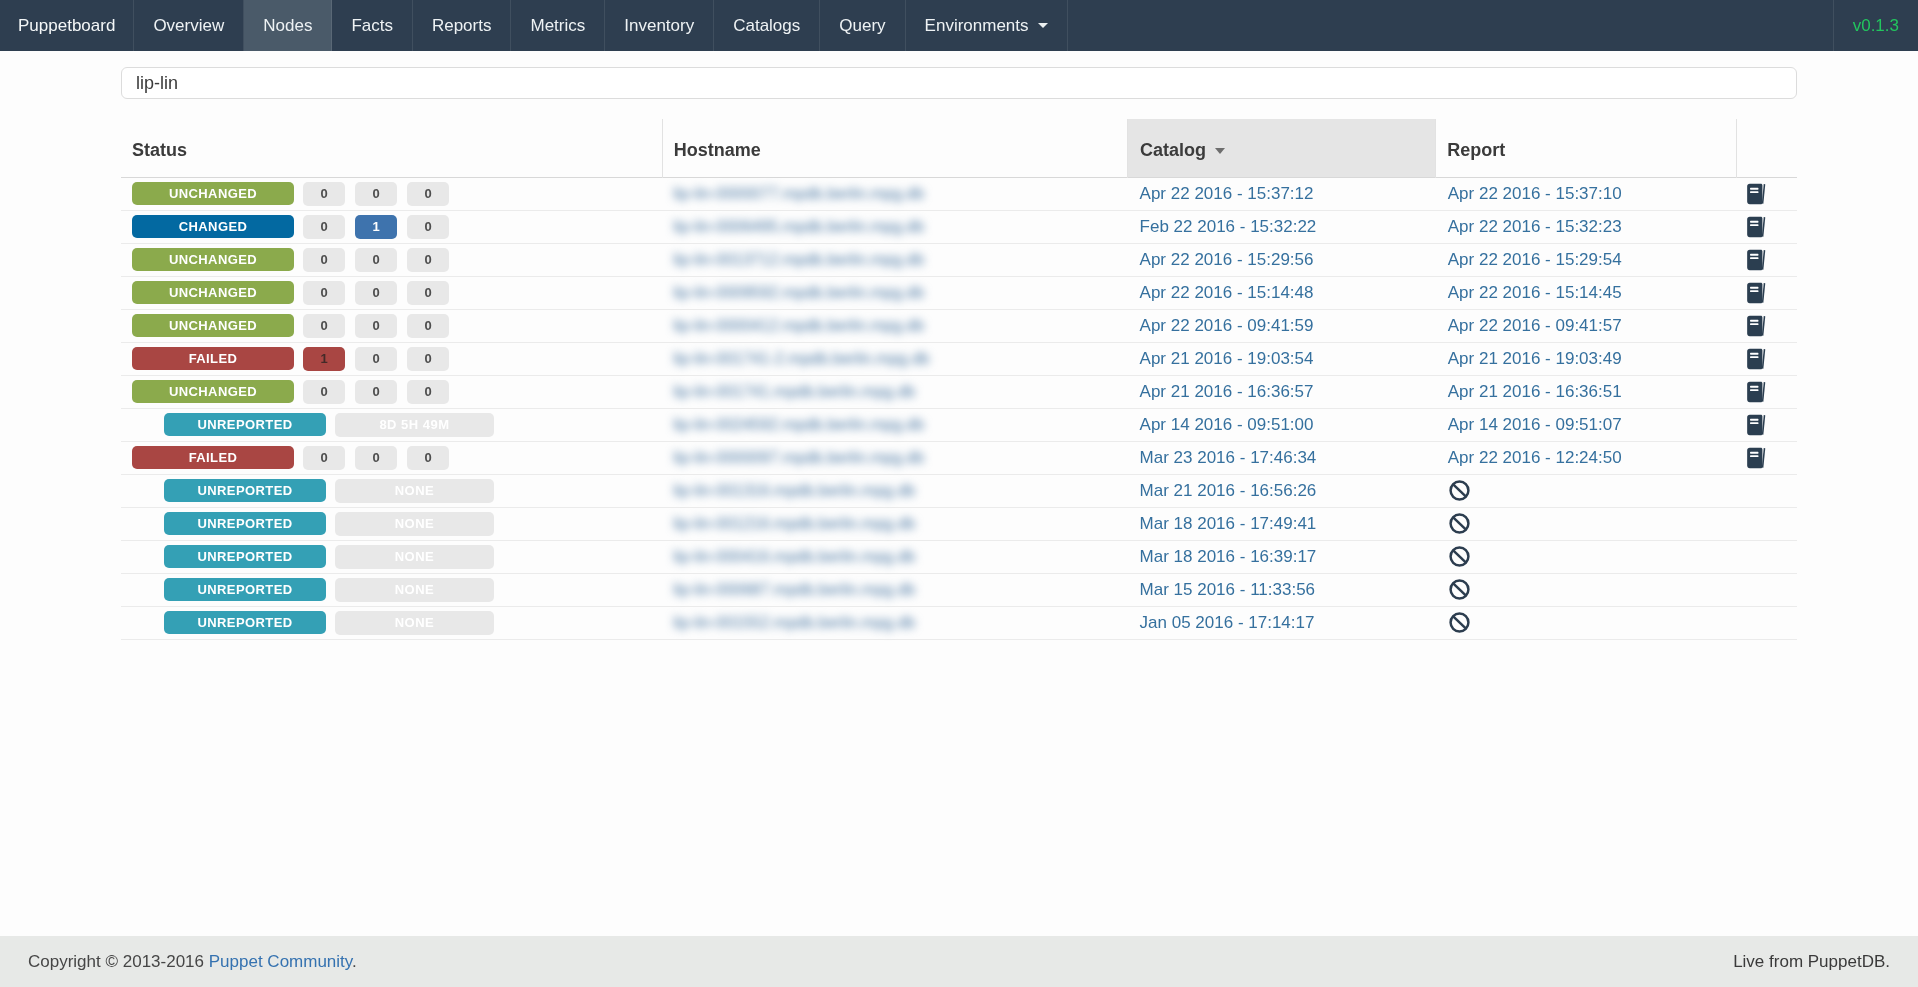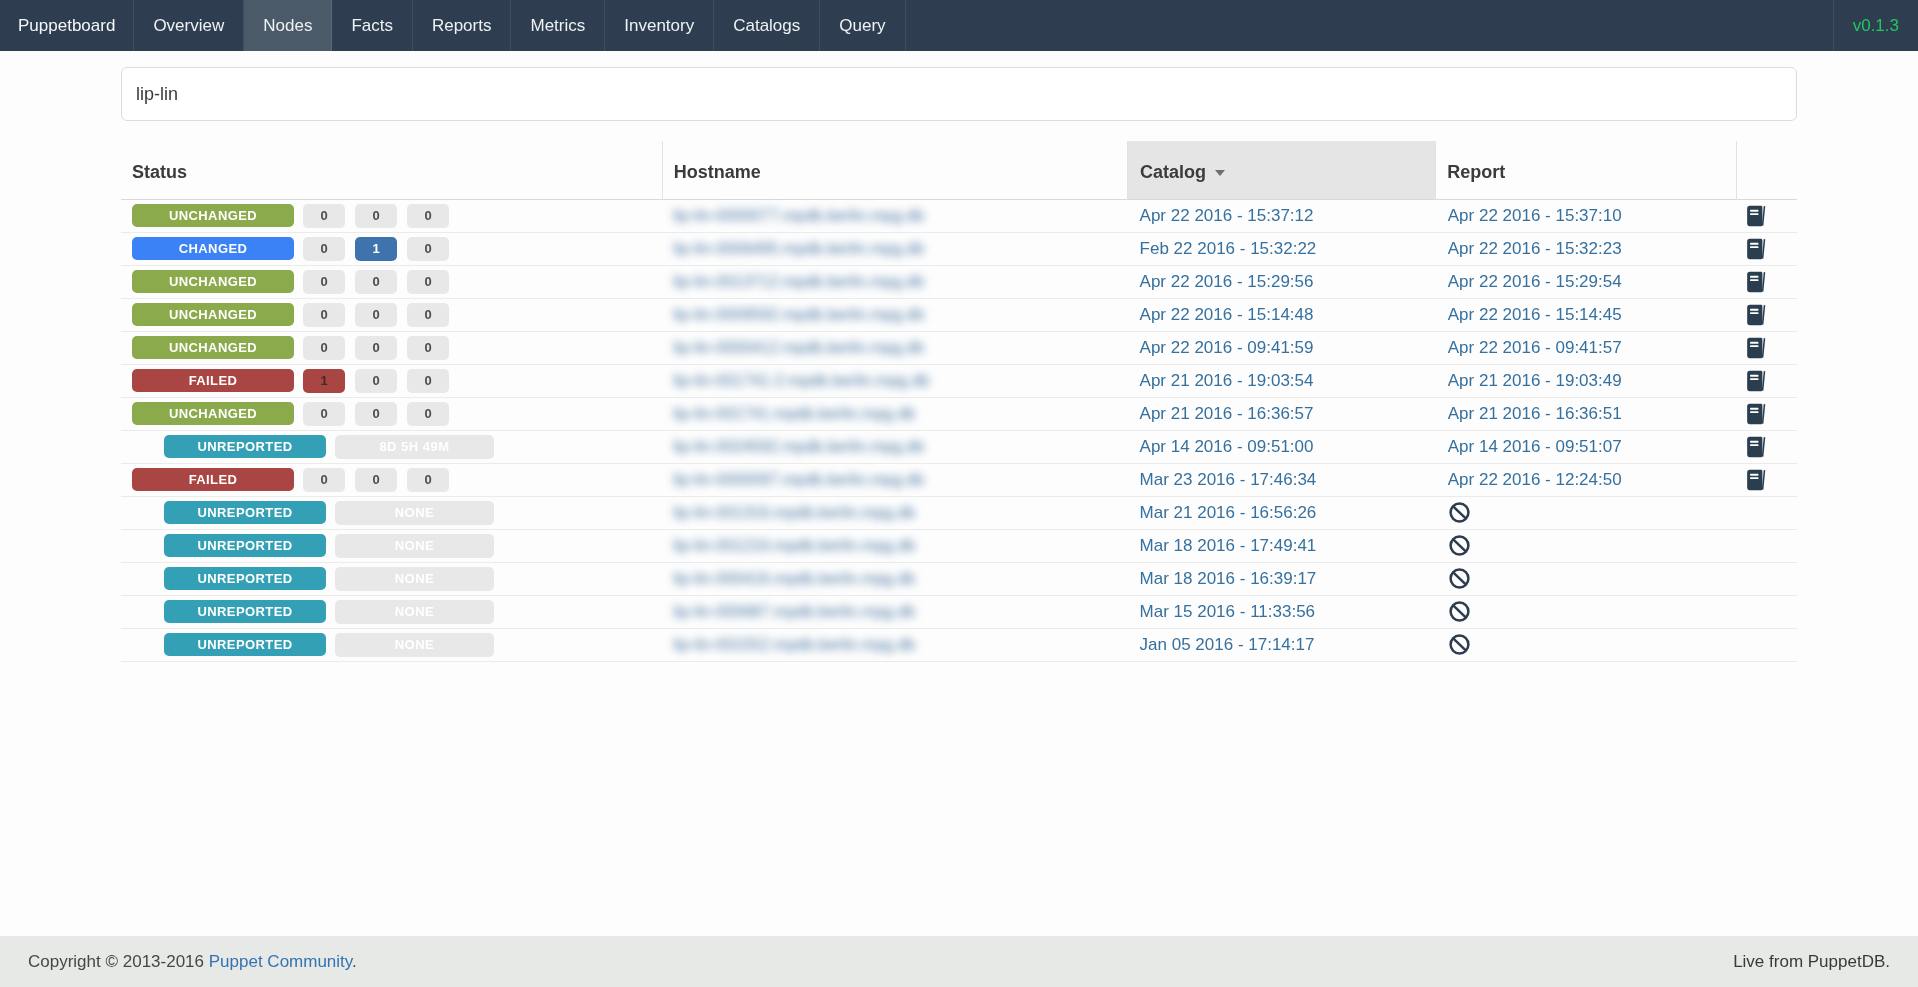--- a/index.html
+++ b/index.html
@@ -35,21 +35,21 @@
     border-top:5px solid #ecf0f1;
   }
   .nav-version {
     margin-left:auto; display:flex; align-items:center; padding:0 19px;
     border-left:1px solid rgba(255,255,255,.09); color:#22c55e;
   }
 
   
   .main { padding:0 121px; flex:1 0 auto; background:#fdfdfd; }
   .search-input {
-    display:block; width:100%; height:54px; margin-top:16px;
+    display:block; width:100%; height:32px; margin-top:16px;
     border:1px solid #dcdcdc; border-radius:6px; padding:0 14px;
     font-size:18px; color:#3a3a3a; background:#fff; outline:none;
     font-family:inherit;
   }
 
   
   table.nodes { width:100%; border-collapse:collapse; margin-top:20px; table-layout:fixed; }
   col.c-status  { width:541px; }
   col.c-host    { width:465px; }
   col.c-catalog { width:308px; }
@@ -72,21 +72,21 @@
   tbody td { height:33px; vertical-align:middle; padding:0; }
 
   .status-cell { display:flex; align-items:center; gap:9px; padding-left:11px; }
   .badge {
     display:inline-flex; align-items:center; justify-content:center;
     width:162px; height:23px; border-radius:5px;
     color:#fff; font-size:13px; font-weight:700; letter-spacing:.4px;
     flex:0 0 auto;
   }
   .badge-unchanged  { background:#8baa4c; }
-  .badge-changed    { background:#3b82f6; }
+  .badge-changed    { background:#0369a1; }
   .badge-failed     { background:#a94643; }
   .badge-unreported { background:#34a0b5;margin-left:32px; }
   .pill {
     display:inline-flex; align-items:center; justify-content:center;
     min-width:42px; height:24px; border-radius:5px; padding:0 6px;
     background:#e8e8e8; color:#4d4d4d; font-size:13px; font-weight:700;
     flex:0 0 auto;
   }
   .pill-changed { background:#3e73ad; color:#fff; }
   .pill-failed  { background:#a94643; color:#432a28; }
@@ -135,20 +135,24 @@
         <span class="nav-label">Metrics</span>
       </li>
       <li class="nav-item">
         <span class="nav-label">Inventory</span>
       </li>
       <li class="nav-item">
         <span class="nav-label">Catalogs</span>
       </li>
       <li class="nav-item">
         <span class="nav-label">Query</span>
+      </li>
+      <li class="nav-item">
+        <span class="nav-label">Environments</span>
+        <span class="caret-down"></span>
       </li>
     </ul>
   <div class="nav-version">v0.1.3</div>
 </nav>
 
 <div class="main">
   <input class="search-input" type="text" value="lip-lin" style="">
 
   <table class="nodes">
     <colgroup>

